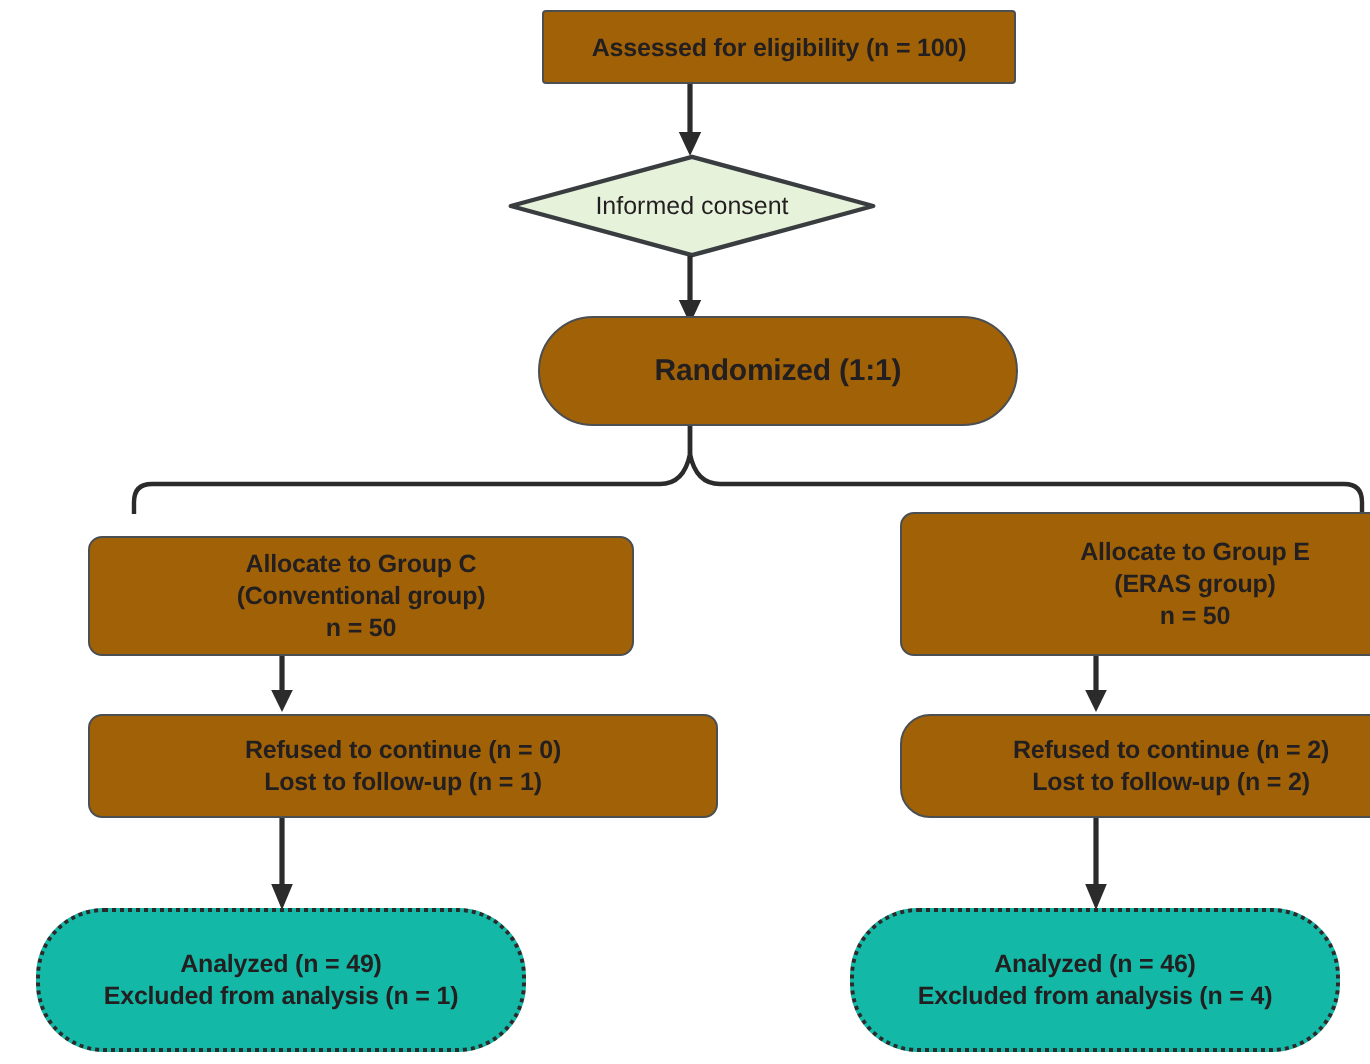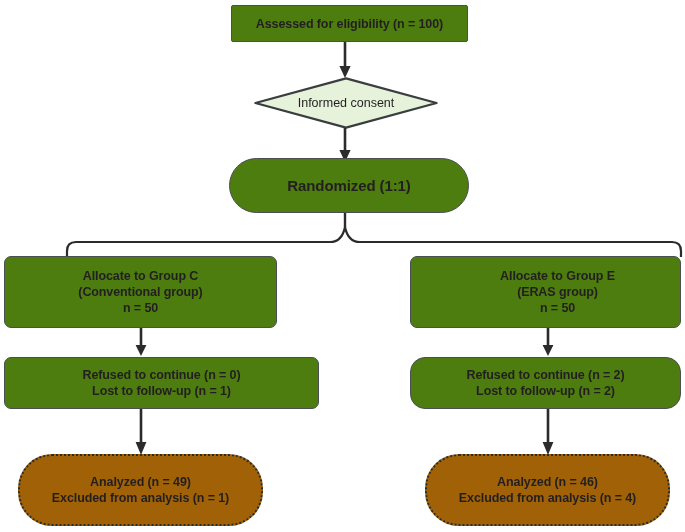--- a/index.html
+++ b/index.html
@@ -30,34 +30,35 @@
     letter-spacing: -0.1px;
   }
   .node .txt {
     display: block;
     width: 100%;
     white-space: pre-line;
   }
 
   
   .box-green {
-    background: #4d7c0f;
+    background: #a16207;
     border: 1.6px solid #4b4f52;
+    margin-left: 40px;
   }
   .box-rect {
     border-radius: 2px;
   }
   .box-soft {
     border-radius: 7px;
   }
   .box-stadium {
     border-radius: 34px;
   }
   .box-pink {
-    background: #a16207;
+    background: #14b8a6;
     border: 2px dotted #2b2b2b;
     border-radius: 34px;
   }
 
   
   .diamond-wrap {
     position: absolute;
   }
   .diamond-wrap svg {
     position: absolute;
@@ -122,21 +123,21 @@
 
     <path d="M345,1 L345,15" stroke-width="2.4"></path>
 
     <path d="M330,30 Q342,30 345,15 Q348,30 360,30" stroke-width="2.2"></path>
 
     <path d="M330,30 L76,30 Q67,30 67,39 L67,45" stroke-width="2.2"></path>
 
     <path d="M360,30 L672,30 Q681,30 681,39 L681,45" stroke-width="2.2"></path>
   </svg>
 
-  <div class="node box-green box-soft" style="left:4px; top:256px; width:273px; height:72px; font-size:12.5px;">
+  <div class="node box-green box-soft" style="left:4px; top:268px; width:273px; height:60px; font-size:12.5px;">
     <span class="txt">Allocate to Group C
 (Conventional group)
 n = 50</span>
   </div>
 
   <div class="node box-green box-soft" style="left:410px; top:256px; width:271px; height:72px; font-size:12.5px;padding-left:24px;">
     <span class="txt">Allocate to Group E
 (ERAS group)
 n = 50</span>
   </div>

